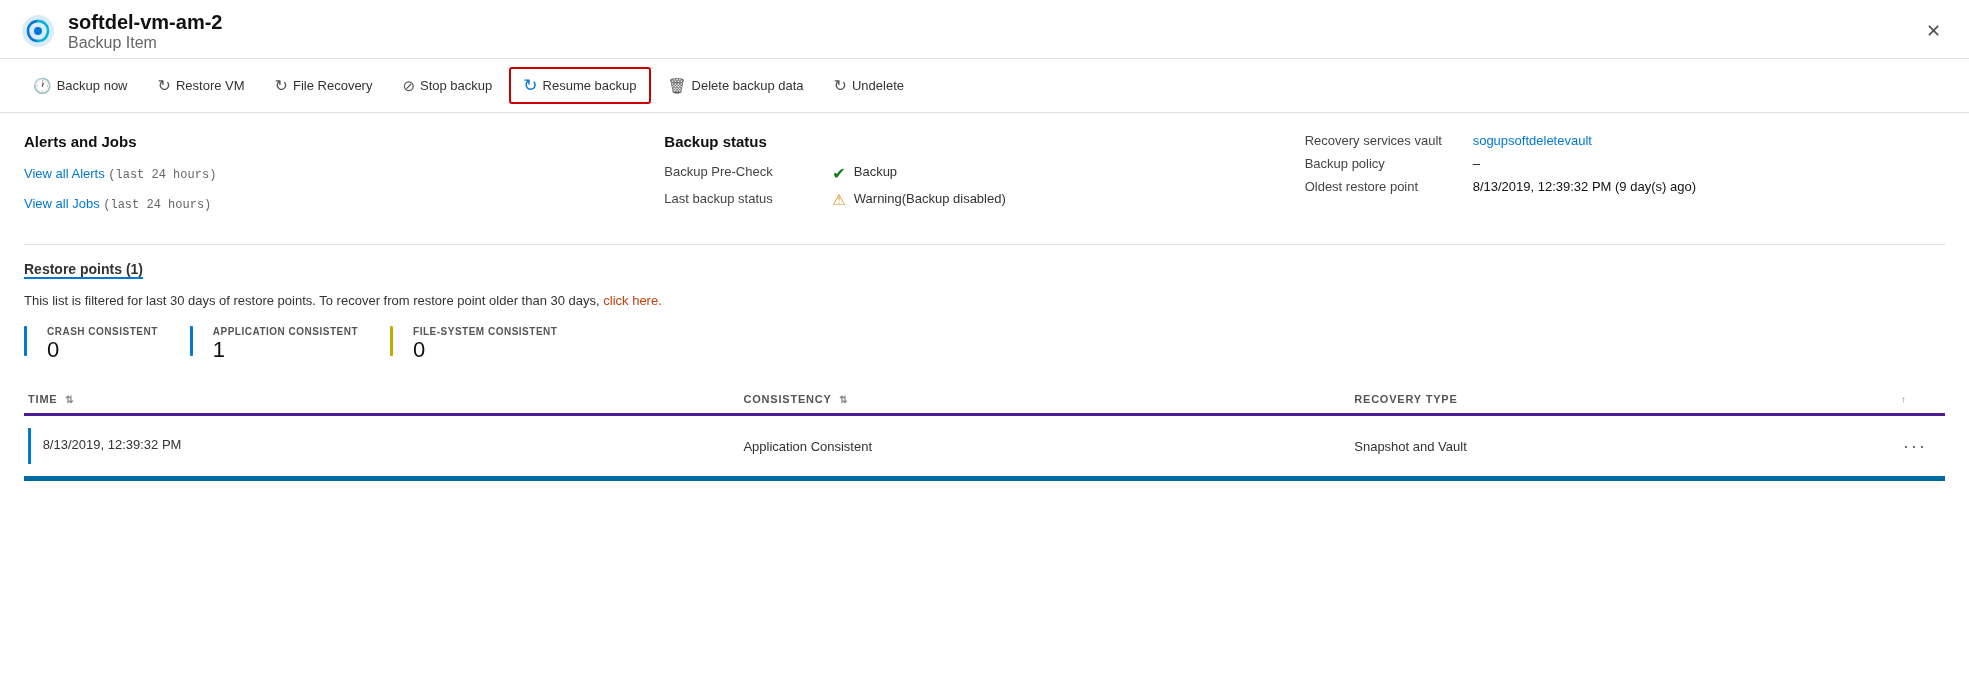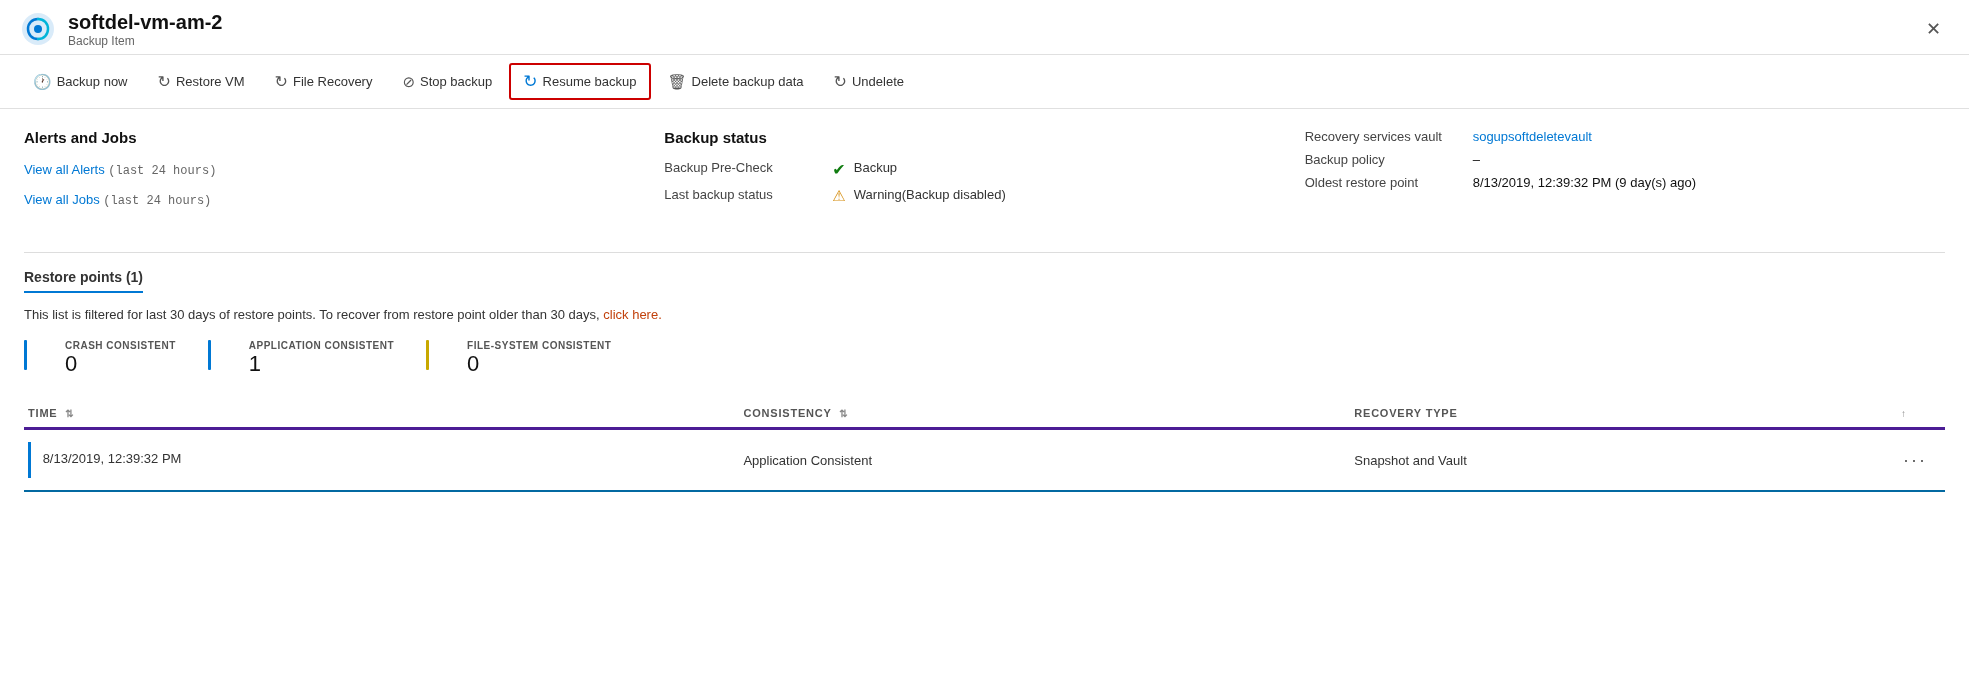--- a/index.html
+++ b/index.html
@@ -13,21 +13,21 @@
       border-bottom: 1px solid #e0e0e0;
     }
     .header-icon {
       width: 36px; height: 36px; margin-right: 12px; flex-shrink: 0;
     }
     .header-title-group {}
     .header-title {
       font-size: 20px; font-weight: 600; color: #111; line-height: 1.2;
     }
     .header-subtitle {
-      font-size: 12px; color: #666;
+      font-size: 16px; color: #666;
     }
     .close-btn {
       margin-left: auto;
       background: none; border: none; font-size: 18px; cursor: pointer; color: #555; padding: 4px 8px;
     }
 
     
     .toolbar {
       display: flex;
       align-items: center;
@@ -54,21 +54,21 @@
 
     
     .content {
       padding: 20px 24px;
     }
 
     
     .info-section {
       display: flex;
       gap: 0;
-      margin-bottom: 32px;
+      margin-bottom: 20px;
     }
     .info-col {
       flex: 1;
       padding-right: 24px;
     }
     .info-col-title {
       font-size: 15px; font-weight: 600; margin-bottom: 14px; color: #111;
     }
     .info-row {
       margin-bottom: 10px; line-height: 1.5;
@@ -79,56 +79,56 @@
     .info-value { color: #111; }
     .status-row { display: flex; gap: 8px; margin-bottom: 8px; }
     .status-icon-green { color: #107c10; font-size: 16px; }
     .status-icon-warning { color: #d69015; font-size: 15px; }
 
     
     .divider { border: none; border-top: 1px solid #ddd; margin: 8px 0 16px 0; }
 
     
     .restore-section {}
-    .restore-title { font-size: 14px; font-weight: 600; margin-bottom: 0; padding-bottom: 6px; border-bottom: 2px solid #0078d4; display: inline-block; }
+    .restore-title { font-size: 14px; font-weight: 600; margin-bottom: 0; border-bottom: 2px solid #0078d4; display: inline-block; }
 
     .filter-text { margin: 14px 0 18px 0; font-size: 13px; color: #333; }
     .filter-link { color: #c2410c; text-decoration: none; cursor: pointer; }
 
     
     .consistency-badges {
       display: flex; gap: 32px; margin-bottom: 24px;
     }
     .consistency-badge {
       display: flex; flex-direction: column; gap: 2px;
     }
     .badge-bar {
       width: 3px; height: 30px; border-radius: 1px; float: left; margin-right: 10px;
     }
-    .badge-content { display: flex; align-items: flex-start; gap: 28px; }
+    .badge-content { display: flex; align-items: flex-start; gap: 10px; }
     .badge-inner { display: flex; flex-direction: column; }
     .badge-label { font-size: 10px; font-weight: 600; color: #555; letter-spacing: 0.5px; margin-bottom: 2px; }
     .badge-count { font-size: 22px; font-weight: 300; color: #111; line-height: 1; }
 
     
     .data-table {
       width: 100%;
       border-collapse: collapse;
     }
     .data-table th {
       text-align: left;
       font-size: 11px; font-weight: 600; color: #555;
       letter-spacing: 0.8px;
       padding: 8px 12px 8px 4px;
       border-bottom: 3px solid #4c1d95;
       text-transform: uppercase;
     }
     .data-table td {
       padding: 12px 12px 12px 4px;
-      border-bottom: 2px solid #0369a1;
+      border-bottom: 5px solid #0369a1;
       font-size: 13px; color: #333;
       vertical-align: middle;
     }
     .sort-icon { font-size: 10px; color: #888; margin-left: 4px; cursor: pointer; }
     .row-indicator {
       width: 3px; height: 36px; background: #0078d4; display: inline-block; vertical-align: middle; margin-right: 8px;
     }
     .ellipsis-btn {
       background: none; border: none; cursor: pointer; font-size: 18px; color: #555; padding: 2px 6px;
       letter-spacing: 2px;

